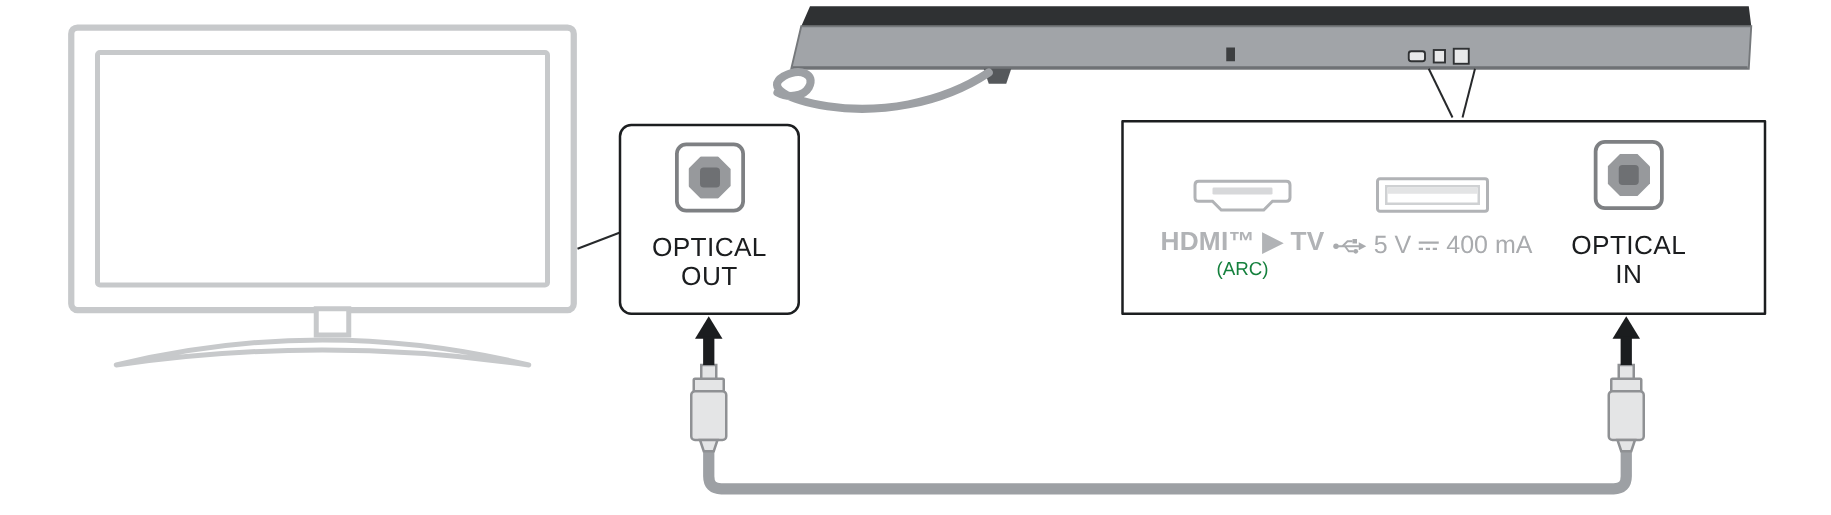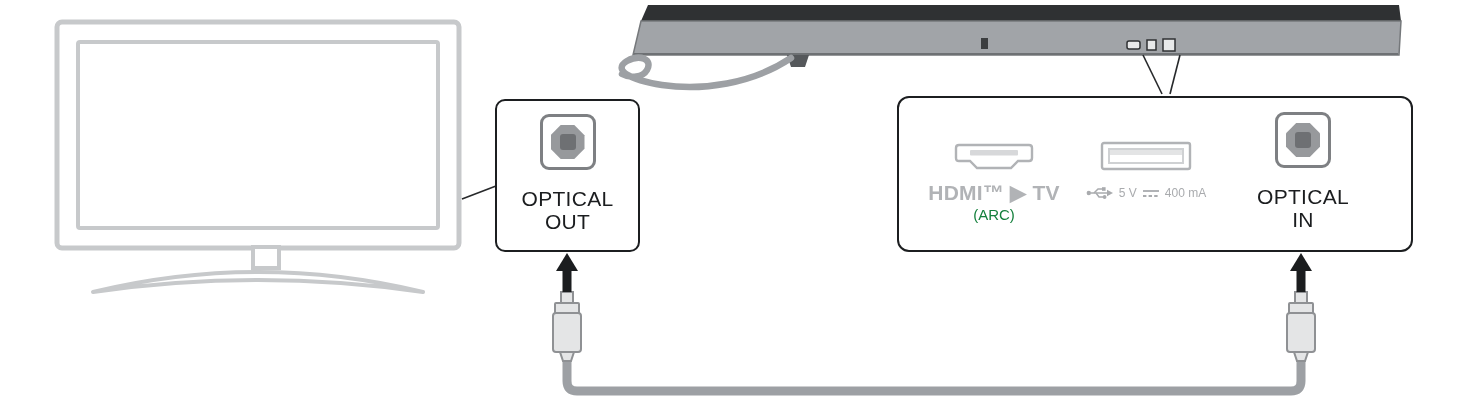--- a/index.html
+++ b/index.html
@@ -2,34 +2,34 @@
 <html><head>
 <meta charset="utf-8">
 <style>
   *{margin:0;padding:0;box-sizing:border-box}
   html,body{background:#fff}
   body{font-family:"Liberation Sans",sans-serif}
   #stage{position:relative;width:1465px;height:412px;background:#fff;overflow:hidden}
   #art{position:absolute;left:0;top:0}
   .callout{position:absolute;background:#fff;border:2.5px solid #1c1e20;display:flex;flex-direction:column;align-items:center}
   #optical-out-box{left:495px;top:99px;width:145px;height:153px;border-radius:10px;padding-top:13px}
-  #rear-panel{left:897px;top:96px;width:516px;height:156px;border-radius:12px}
+  #rear-panel{left:897px;top:96px;width:516px;height:156px;border-radius:1px}
   .port-group{position:absolute;top:0;height:100%;display:flex;flex-direction:column;align-items:center}
   #group-hdmi{left:18px;width:154px;padding-top:44px}
   #group-usb{left:172px;width:150px;padding-top:42px}
   #group-optical{left:324px;width:160px;padding-top:14px}
   .port-optical{width:56px;height:56px;border:3px solid #7e8083;border-radius:9px;background:#fff;position:relative;flex:none}
   .port-optical .oct{position:absolute;left:8px;top:8px;right:8px;bottom:8px;background:#97999c;
     clip-path:polygon(30% 0,70% 0,100% 30%,100% 70%,70% 100%,30% 100%,0 70%,0 30%)}
   .port-optical .core{position:absolute;width:16px;height:16px;left:50%;top:50%;transform:translate(-50%,-50%);background:#6e7073;border-radius:3px}
   .label{margin-top:17px;text-align:center;font-weight:normal;font-size:21px;line-height:1.1;letter-spacing:.3px;color:#1b1d1f}
   .label span{display:block}
   .hdmi-label{margin-top:9px;font-weight:bold;font-size:21px;color:#b1b3b6;letter-spacing:.2px;white-space:nowrap}
   .hdmi-sub{margin-top:1px;font-size:15px;color:#15803d}
-  .usb-info{margin-top:13px;display:flex;align-items:center;gap:5px;color:#a9abae;font-size:12px;white-space:nowrap}
+  .usb-info{margin-top:13px;display:flex;align-items:center;gap:5px;color:#a9abae;font-size:20px;white-space:nowrap}
   .usb-info svg{display:block}
 </style>
 </head>
 <body>
 
 <div id="stage">
 
   <svg id="art" width="1465" height="412" viewBox="0 0 1465 412">
 
     <g>

